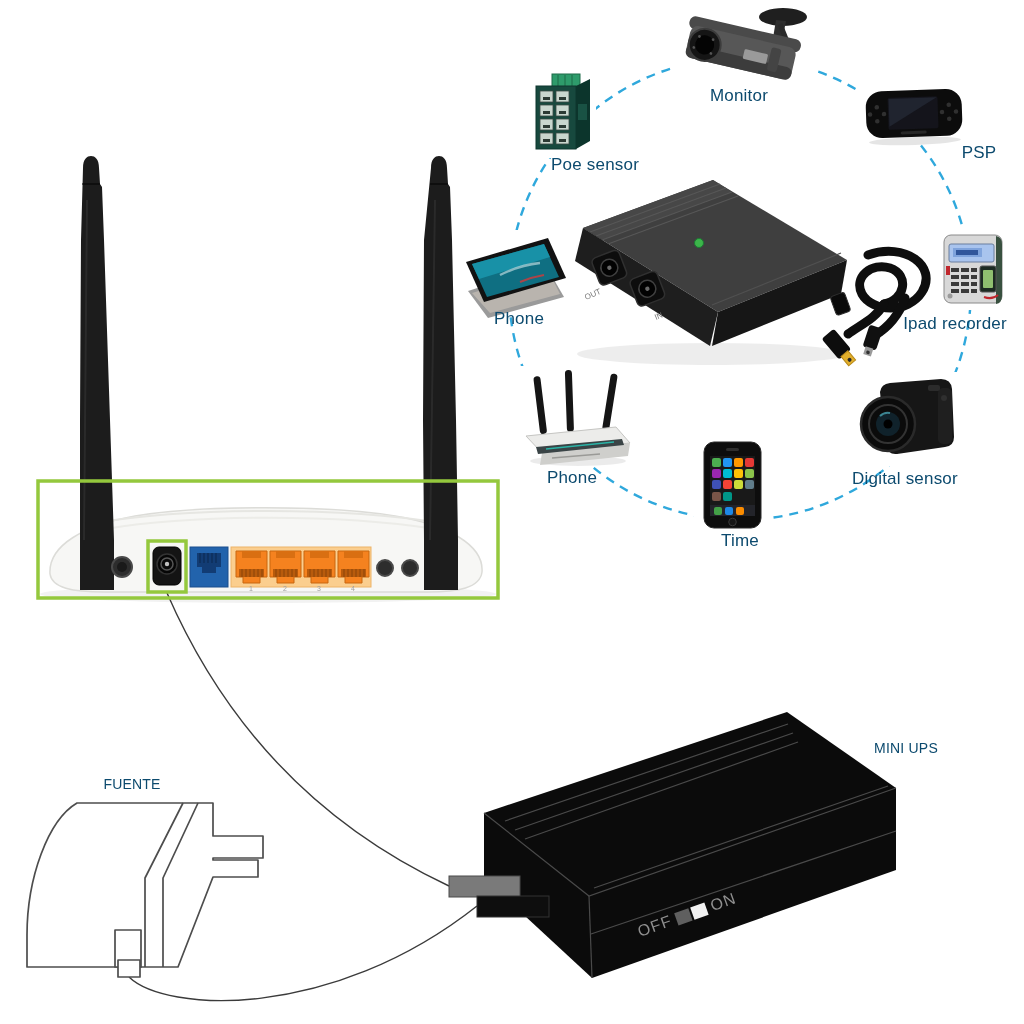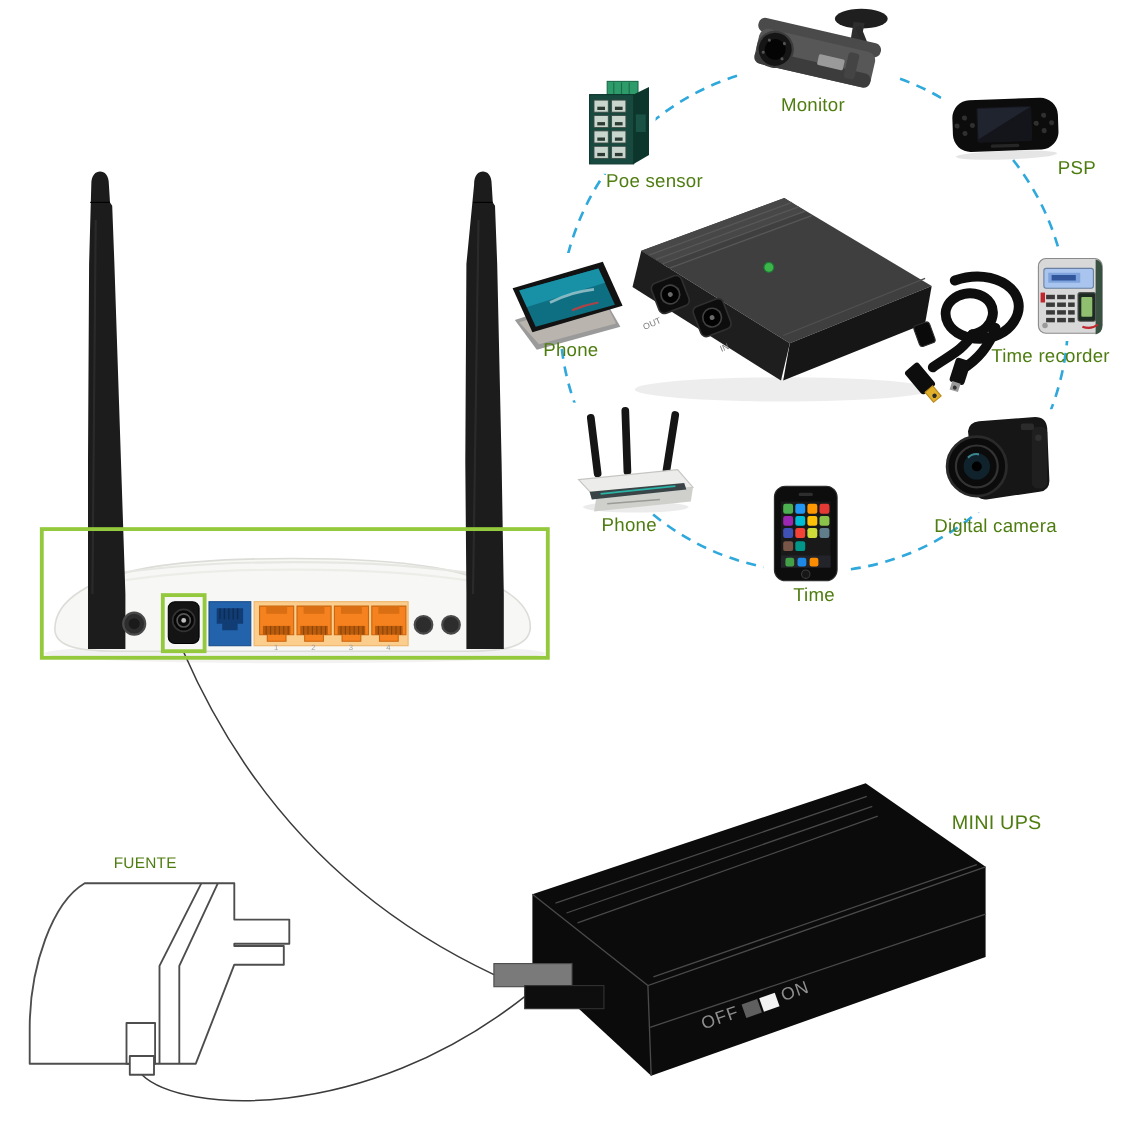--- a/index.html
+++ b/index.html
@@ -1,22 +1,22 @@
 <!DOCTYPE html>
 <html><head>
 <meta charset="utf-8">
 <style>
   html,body{margin:0;padding:0;background:#fff;}
   #canvas{position:relative;width:1024px;height:1024px;background:#ffffff;overflow:hidden;
           font-family:"Liberation Sans", sans-serif;}
   #art{position:absolute;left:0;top:0;}
-  .lbl{position:absolute;transform:translate(-50%,-50%);font-size:17px;color:#4d7c0f;
+  .lbl{position:absolute;transform:translate(-50%,-50%);font-size:17px;color:#0c4a6e;
        white-space:nowrap;letter-spacing:.2px;}
   #fuente-label{font-size:14px;}
-  #miniups-label{font-size:18px;}
+  #miniups-label{font-size:14px;}
   #offon{position:absolute;left:687px;top:915px;transform:translate(-50%,-50%) rotate(-19.5deg);
          display:flex;align-items:center;gap:5px;color:#8f8f8f;font-size:16px;letter-spacing:1px;}
   #offon .sw-dark{width:15px;height:13px;background:#5f5f5f;}
   #offon .sw-light{width:15px;height:13px;background:#f2f2f2;margin-left:-3px;}
 </style>
 </head>
 <body>
 
 <div id="canvas">
 
@@ -341,24 +341,24 @@
     <rect x="449" y="876" width="71" height="21" fill="#7a7a7a" stroke="#4a4a4a"></rect>
     <rect x="477" y="896" width="72" height="21" fill="#0e0e0e" stroke="#333"></rect>
   </g>
 
 </svg>
 
 <div class="lbl" style="left:739px;top:96px">Monitor</div>
 <div class="lbl" style="left:595px;top:165px">Poe sensor</div>
 <div class="lbl" style="left:979px;top:153px">PSP</div>
 <div class="lbl" style="left:519px;top:319px">Phone</div>
-<div class="lbl" style="left:955px;top:324px">Time recorder</div>
+<div class="lbl" style="left:955px;top:324px">Ipad recorder</div>
 <div class="lbl" style="left:572px;top:478px">Phone</div>
 <div class="lbl" style="left:740px;top:541px">Time</div>
-<div class="lbl" style="left:905px;top:479px">Digital camera</div>
+<div class="lbl" style="left:905px;top:479px">Digital sensor</div>
 <div class="lbl" id="fuente-label" style="left:132px;top:784px">FUENTE</div>
 <div class="lbl" id="miniups-label" style="left:906px;top:748px">MINI UPS</div>
 
 <div id="offon">
   <span>OFF</span>
   <span class="sw-dark"></span>
   <span class="sw-light"></span>
   <span>ON</span>
 </div>
 

